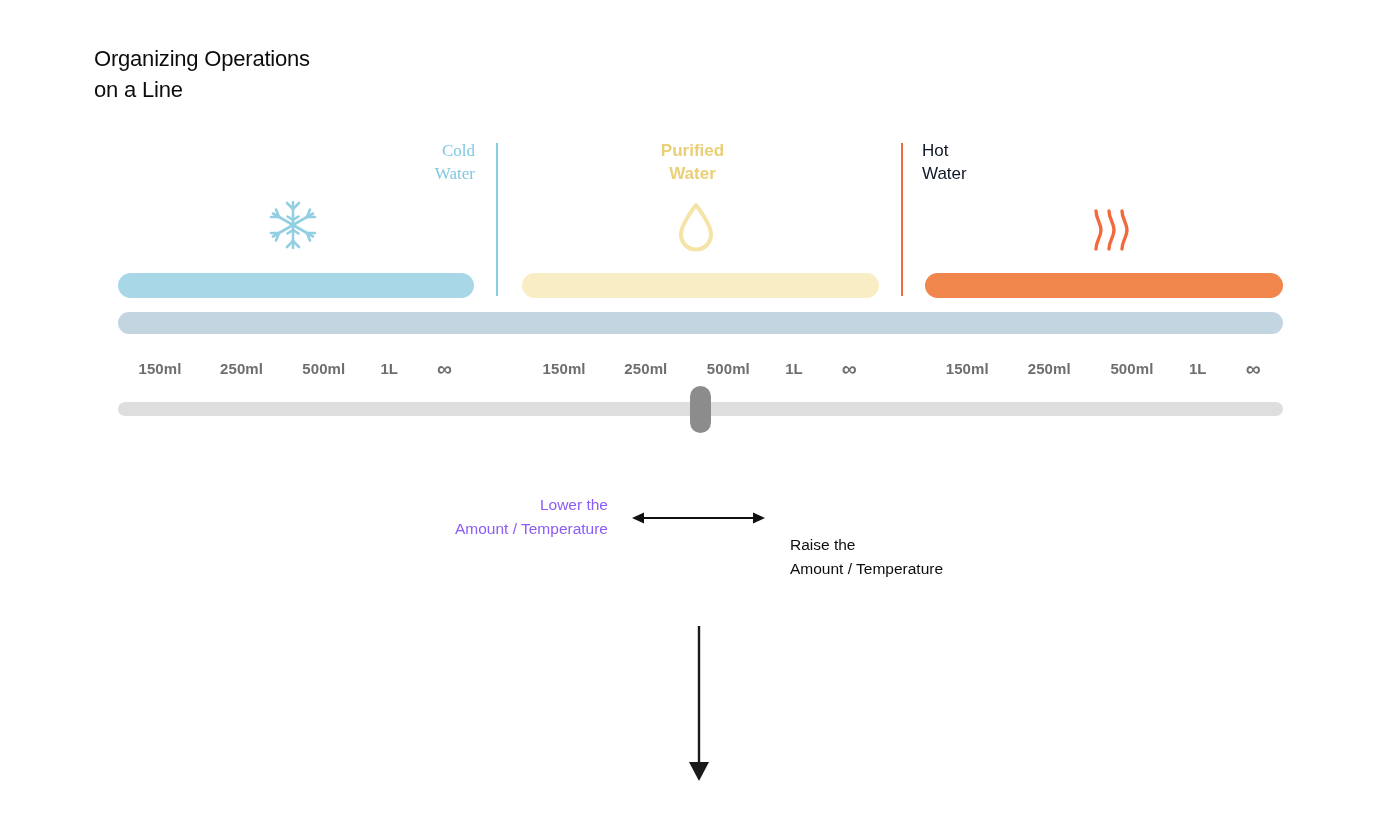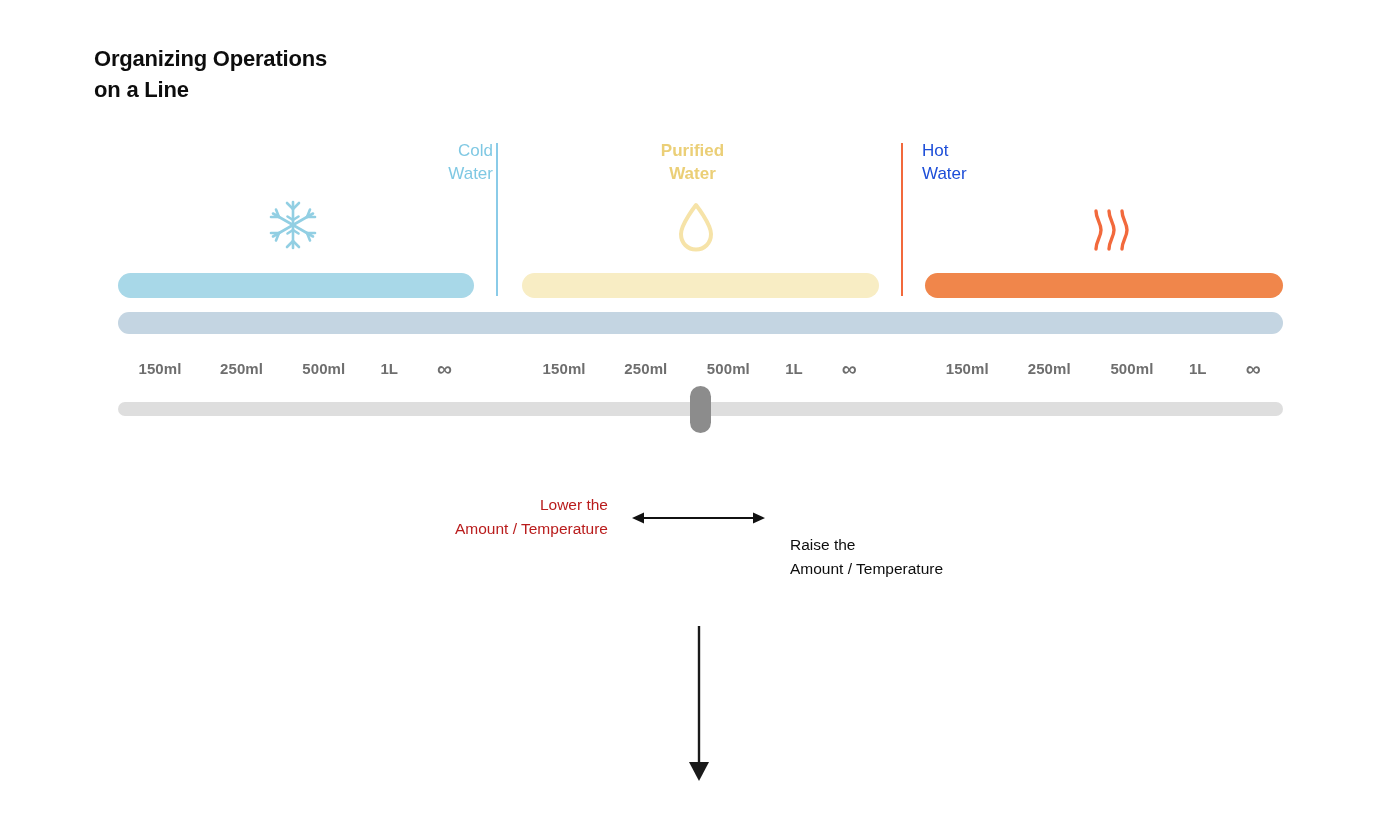--- a/index.html
+++ b/index.html
@@ -20,56 +20,57 @@
     overflow: hidden;
   }
 
   
   #page-title {
     position: absolute;
     left: 94px;
     top: 43px;
     width: 400px;
     font-size: 22px;
-    font-weight: bold;
+    font-weight: normal;
     line-height: 1.42;
     color: #0d0d0d;
     letter-spacing: -0.2px;
     white-space: pre-line;
   }
 
   
   .section-label {
     position: absolute;
     font-size: 17px;
     line-height: 1.37;
     white-space: pre-line;
     font-weight: normal;
   }
   #label-cold {
-    left: 348px;
+    left: 330px;
     top: 139px;
     width: 145px;
     text-align: right;
     color: #7FC8E3;
+    font-family: Liberation Serif, serif;
   }
   #label-purified {
     left: 585px;
     top: 139px;
     width: 215px;
     text-align: center;
     color: #EBCF77;
     font-weight: bold;
   }
   #label-hot {
     left: 922px;
     top: 139px;
     width: 200px;
     text-align: left;
-    color: #1d4ed8;
+    color: #0f172a;
   }
 
   
   .divider {
     position: absolute;
     top: 143px;
     width: 2px;
     height: 153px;
   }
   #divider-cold-purified {
@@ -169,21 +170,21 @@
 
   
   #hint-lower {
     position: absolute;
     left: 330px;
     top: 493px;
     width: 278px;
     text-align: right;
     font-size: 15.5px;
     line-height: 1.55;
-    color: #b91c1c;
+    color: #8b5cf6;
     white-space: pre-line;
   }
   #hint-raise {
     position: absolute;
     left: 790px;
     top: 493px;
     width: 300px;
     text-align: left;
     font-size: 15.5px;
     line-height: 1.55;

